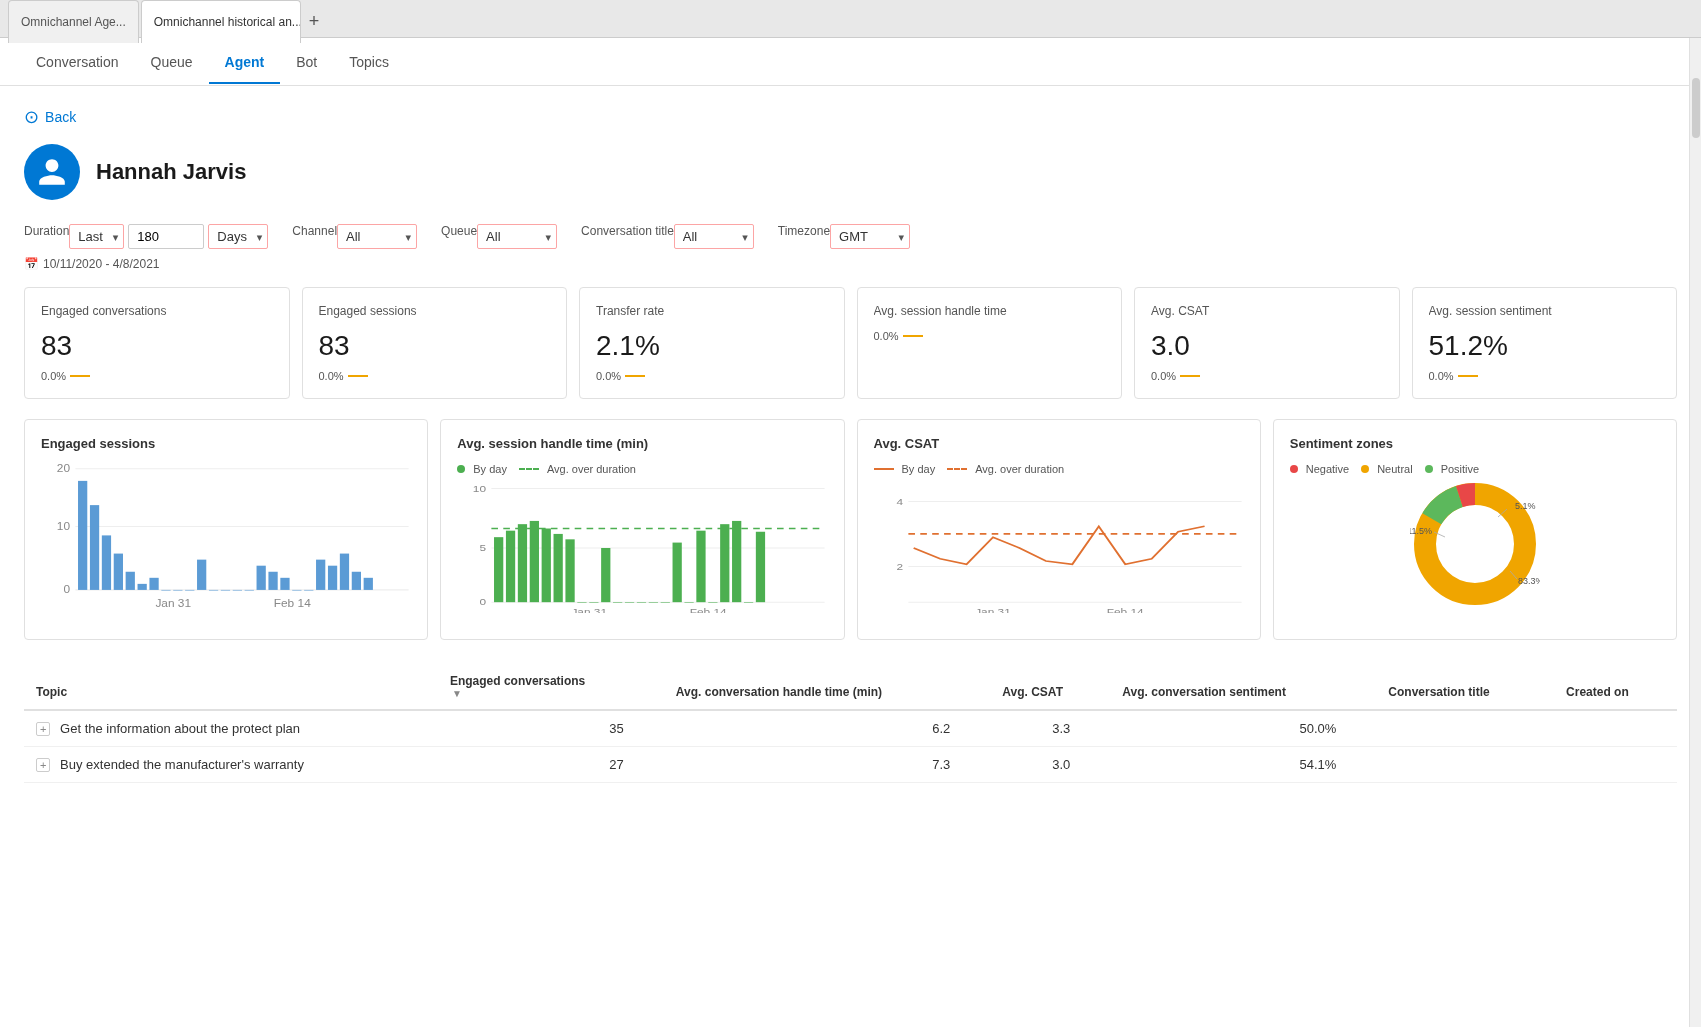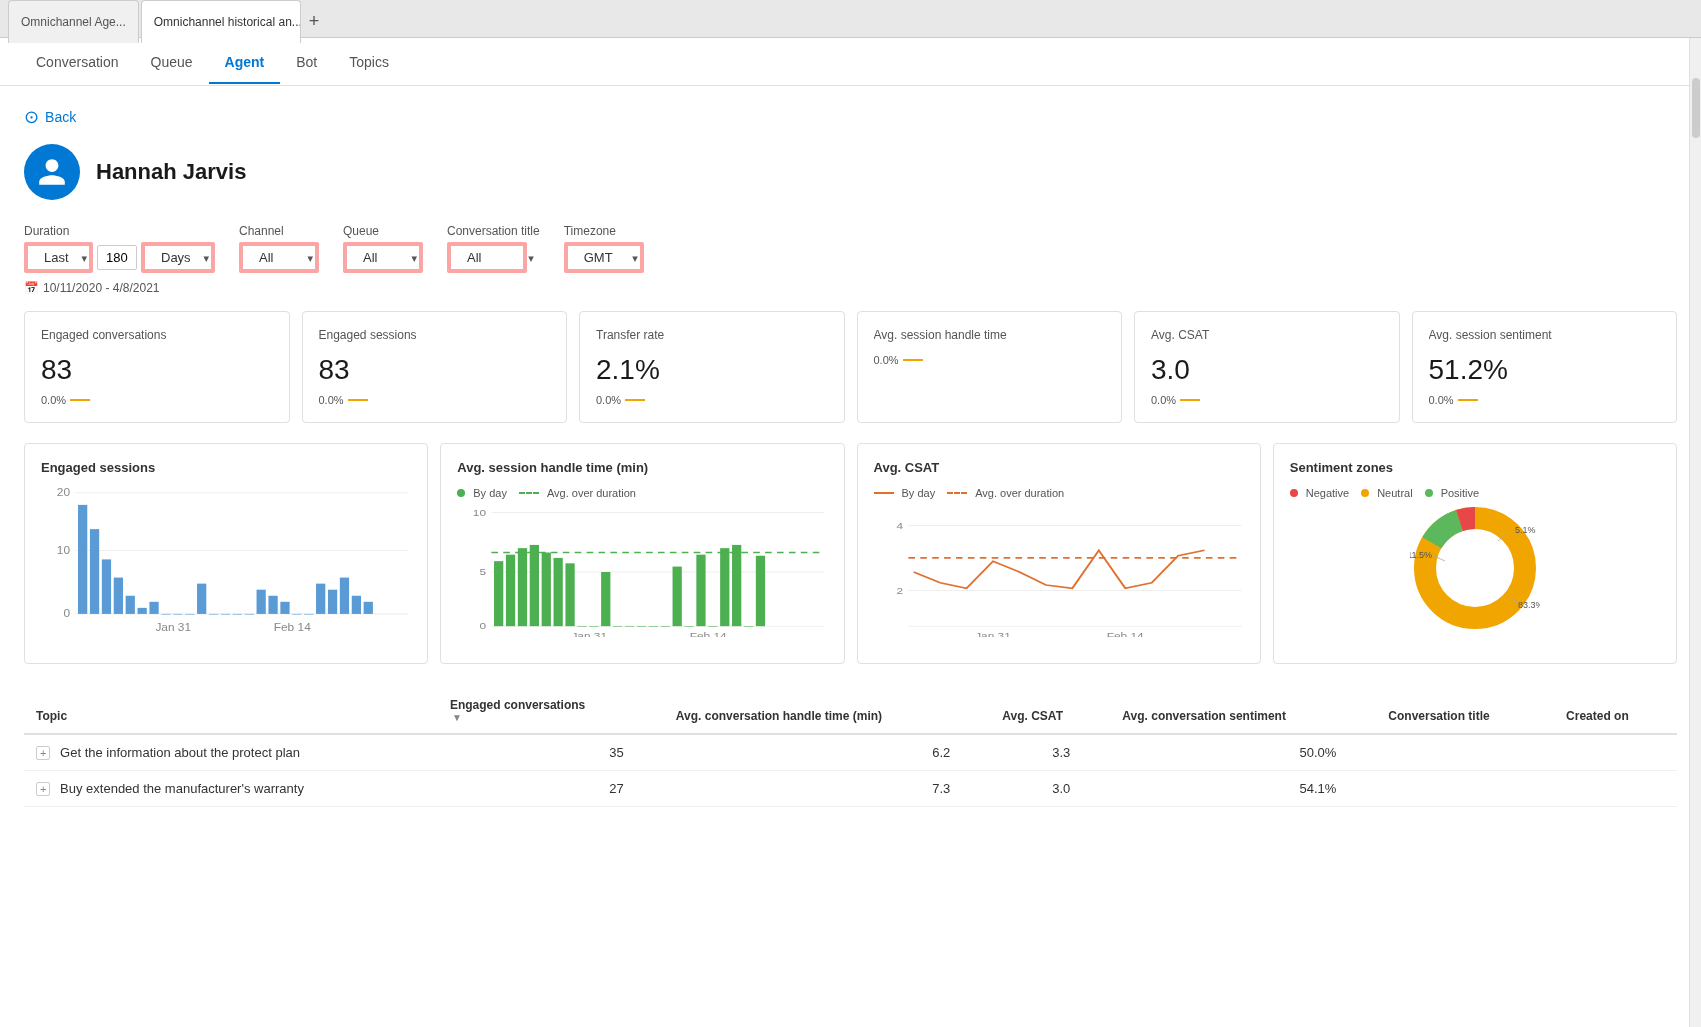--- a/index.html
+++ b/index.html
@@ -26,27 +26,27 @@
     .back-btn .back-icon { margin-right: 6px; font-size: 18px; }
 
     
     .agent-header { display: flex; align-items: center; margin-bottom: 24px; }
     .avatar { width: 56px; height: 56px; border-radius: 50%; background: #0078d4; display: flex; align-items: center; justify-content: center; margin-right: 16px; flex-shrink: 0; }
     .avatar svg { width: 32px; height: 32px; fill: #fff; }
     .agent-name { font-size: 22px; font-weight: 700; color: #1a1a1a; }
 
     
     .filters-row { display: flex; align-items: flex-start; gap: 24px; margin-bottom: 8px; flex-wrap: wrap; }
-    .filter-group { display: flex; flex-direction: column; }
+    .filter-group { display: flex; }
     .filter-label { font-size: 12px; color: #555; margin-bottom: 4px; }
     .filter-controls { display: flex; align-items: center; gap: 4px; }
-    .filter-select { border: 4px solid #fca5a5; border-radius: 2px; padding: 4px 16px; font-size: 13px; background: #fff; cursor: pointer; color: #333; appearance: none; -webkit-appearance: none; padding-right: 20px; position: relative; }
+    .filter-select { border: 1px solid #fca5a5; border-radius: 2px; padding: 4px 8px; font-size: 13px; background: #fff; cursor: pointer; color: #333; appearance: none; -webkit-appearance: none; padding-right: 20px; position: relative; }
     .select-wrapper { position: relative; display: inline-block; }
     .select-wrapper::after { content: '▾'; position: absolute; right: 6px; top: 50%; transform: translateY(-50%); font-size: 11px; color: #555; pointer-events: none; }
-    .filter-input { border: 1px solid #ccc; border-radius: 2px; padding: 4px 8px; font-size: 13px; width: 40px; }
+    .filter-input { border: 1px solid #ccc; border-radius: 2px; padding: 4px 8px; font-size: 13px; width: 76px; }
     .date-range { font-size: 12px; color: #555; margin-bottom: 16px; display: flex; align-items: center; gap: 4px; }
     .cal-icon { font-size: 12px; }
 
     
     .kpi-row { display: flex; gap: 12px; margin-bottom: 20px; flex-wrap: nowrap; }
     .kpi-card { flex: 1; background: #fff; border: 1px solid #e0e0e0; border-radius: 4px; padding: 16px; min-width: 0; }
     .kpi-title { font-size: 12px; color: #555; margin-bottom: 12px; white-space: nowrap; overflow: hidden; text-overflow: ellipsis; }
     .kpi-value { font-size: 28px; font-weight: 300; color: #1a1a1a; margin-bottom: 8px; }
     .kpi-footer { display: flex; align-items: center; gap: 4px; font-size: 11px; color: #555; }
     .kpi-trend { width: 20px; height: 2px; background: #f0a500; display: inline-block; }

